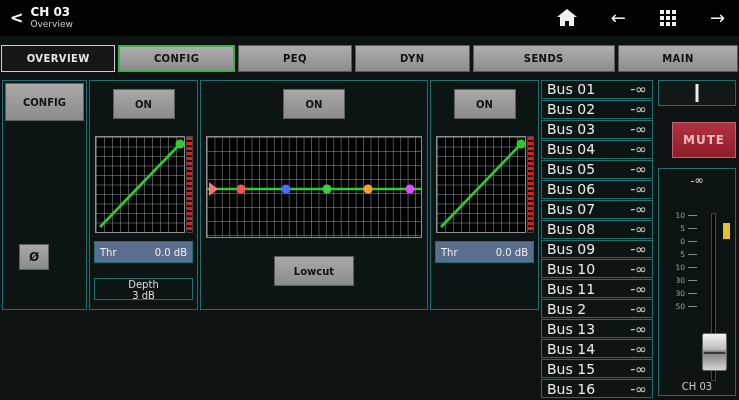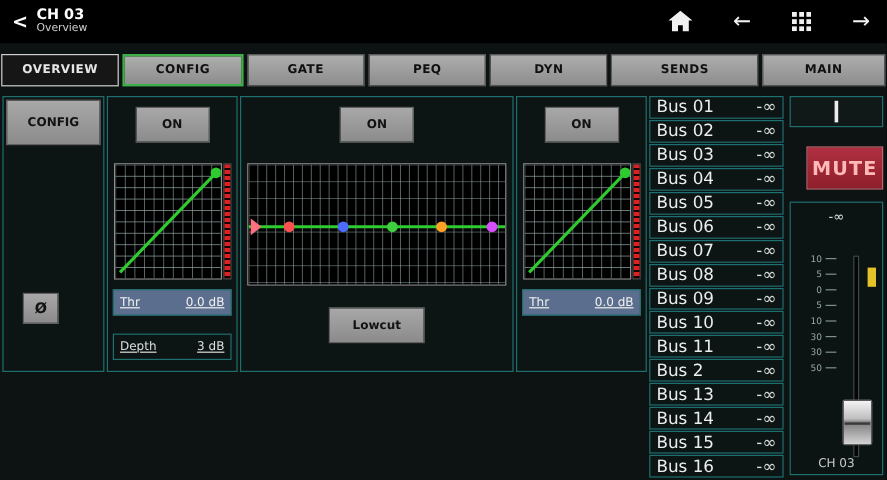--- a/index.html
+++ b/index.html
@@ -46,39 +46,39 @@
   .graph-wrap{position:absolute;top:55px;left:5px;width:88px;height:95px;background:#000;
               border:1px solid #8f8f8f;box-sizing:content-box;}
   .meter-strip{position:absolute;top:55px;right:4px;width:7px;height:97px;border:1px solid #444;
                background:repeating-linear-gradient(to bottom,#e02020 0 3px,#1c0000 3px 5px);box-sizing:border-box;}
   .peq-graph{position:absolute;top:55px;left:5px;right:5px;height:100px;background:#000;
              border:1px solid #8f8f8f;}
   .eq-dot{position:absolute;width:9px;height:9px;border-radius:50%;transform:translate(-50%,-50%);top:52%;}
 
   .value-row{position:absolute;left:4px;right:4px;height:22px;display:flex;align-items:center;
              justify-content:space-between;padding:0 5px;font-size:10px;border:1px solid #1f6f6f;
-             color:#f0f0f0;box-sizing:border-box;cursor:pointer;text-decoration:underline;}
+             color:#f0f0f0;box-sizing:border-box;cursor:pointer;}
   .value-row.blue{background:#5c6e8e;top:160px;}
-  .value-row.plain{background:#0d1414;top:197px;color:#ddd;}
+  .value-row.plain{background:#0d1414;top:197px;color:#ddd;flex-direction:column;}
 
   
   #sends-list{position:absolute;top:80px;left:541px;width:112px;height:318px;
               display:flex;flex-direction:column;gap:1px;}
   .bus-row{flex:1;border:1px solid #1f6f6f;background:#0c1414;display:flex;justify-content:space-between;
            align-items:center;padding:0 5px;font-size:14px;color:#ececec;box-sizing:border-box;cursor:pointer;}
   .bus-row .bus-val{color:#d8d8d8;}
 
   
   #main-strip{position:absolute;top:80px;left:657px;width:80px;height:318px;}
   .pan-box{position:absolute;top:0;left:1px;right:1px;height:26px;border:1px solid #1f6f6f;
            background:#101818;box-sizing:border-box;}
   .pan-line{position:absolute;left:50%;top:3px;bottom:3px;width:3px;background:#ececec;transform:translateX(-50%);}
   .mute-btn{position:absolute;top:42px;left:1px;right:1px;height:36px;
             background:linear-gradient(#b03040,#8e1f2b);border:1px solid #c06570;color:#ffb9b9;
-            font-weight:bold;font-size:16px;letter-spacing:1px;display:flex;align-items:center;
+            font-weight:bold;font-size:12px;letter-spacing:1px;display:flex;align-items:center;
             justify-content:center;box-sizing:border-box;cursor:pointer;margin-left:14px;}
   .fader-box{position:absolute;top:88px;left:1px;right:1px;bottom:2px;border:1px solid #1f6f6f;
              background:#0c1313;box-sizing:border-box;}
   .level{position:absolute;top:5px;width:100%;text-align:center;color:#e0e0e0;font-size:11px;}
   .scale{position:absolute;top:40px;left:2px;width:36px;}
   .tick-row{height:13px;display:flex;align-items:center;justify-content:flex-end;gap:3px;
             color:#97a8a8;font-size:7.5px;}
   .tick-dash{width:9px;height:1px;background:#7d9090;}
   .track{position:absolute;left:52px;top:44px;width:5px;height:168px;background:#060606;
          border:1px solid #3a4a4a;box-sizing:border-box;}
@@ -124,21 +124,20 @@
           </g>
         </svg>
       </span>
       <span class="nav-arrow">→</span>
     </div>
   </div>
 
   <div class="tabbar">
     <div class="tab selected">OVERVIEW</div>
     <div class="tab highlight">CONFIG</div>
-    <div class="tab">GATE</div>
     <div class="tab">PEQ</div>
     <div class="tab">DYN</div>
     <div class="tab sends">SENDS</div>
     <div class="tab main">MAIN</div>
   </div>
 
   <div class="panel" id="left-box">
     <div class="gray-btn config-btn">CONFIG</div>
     <div class="gray-btn phase-btn">Ø</div>
   </div>

